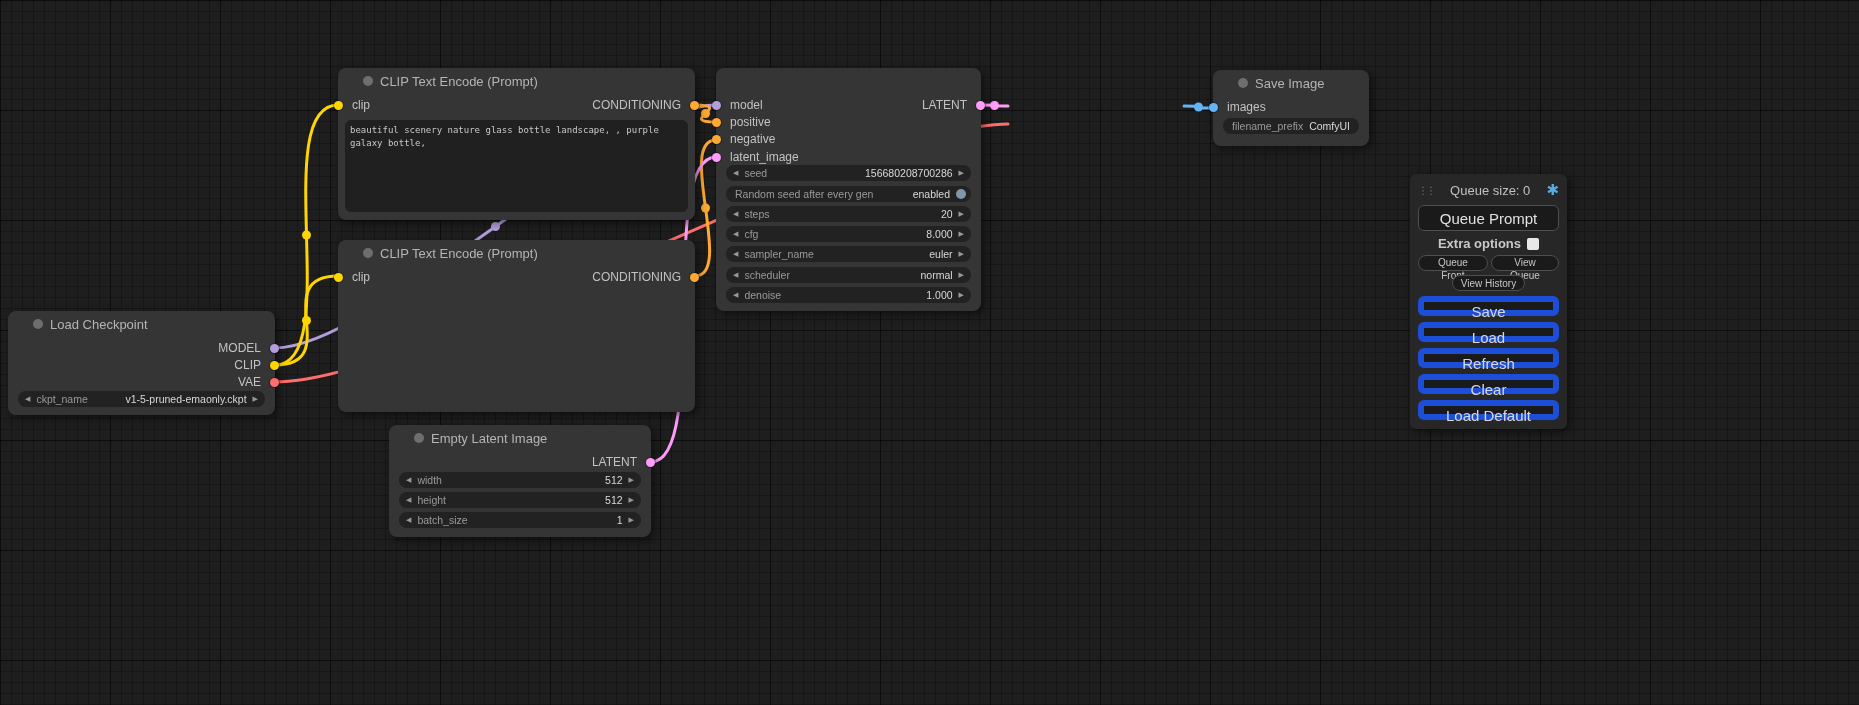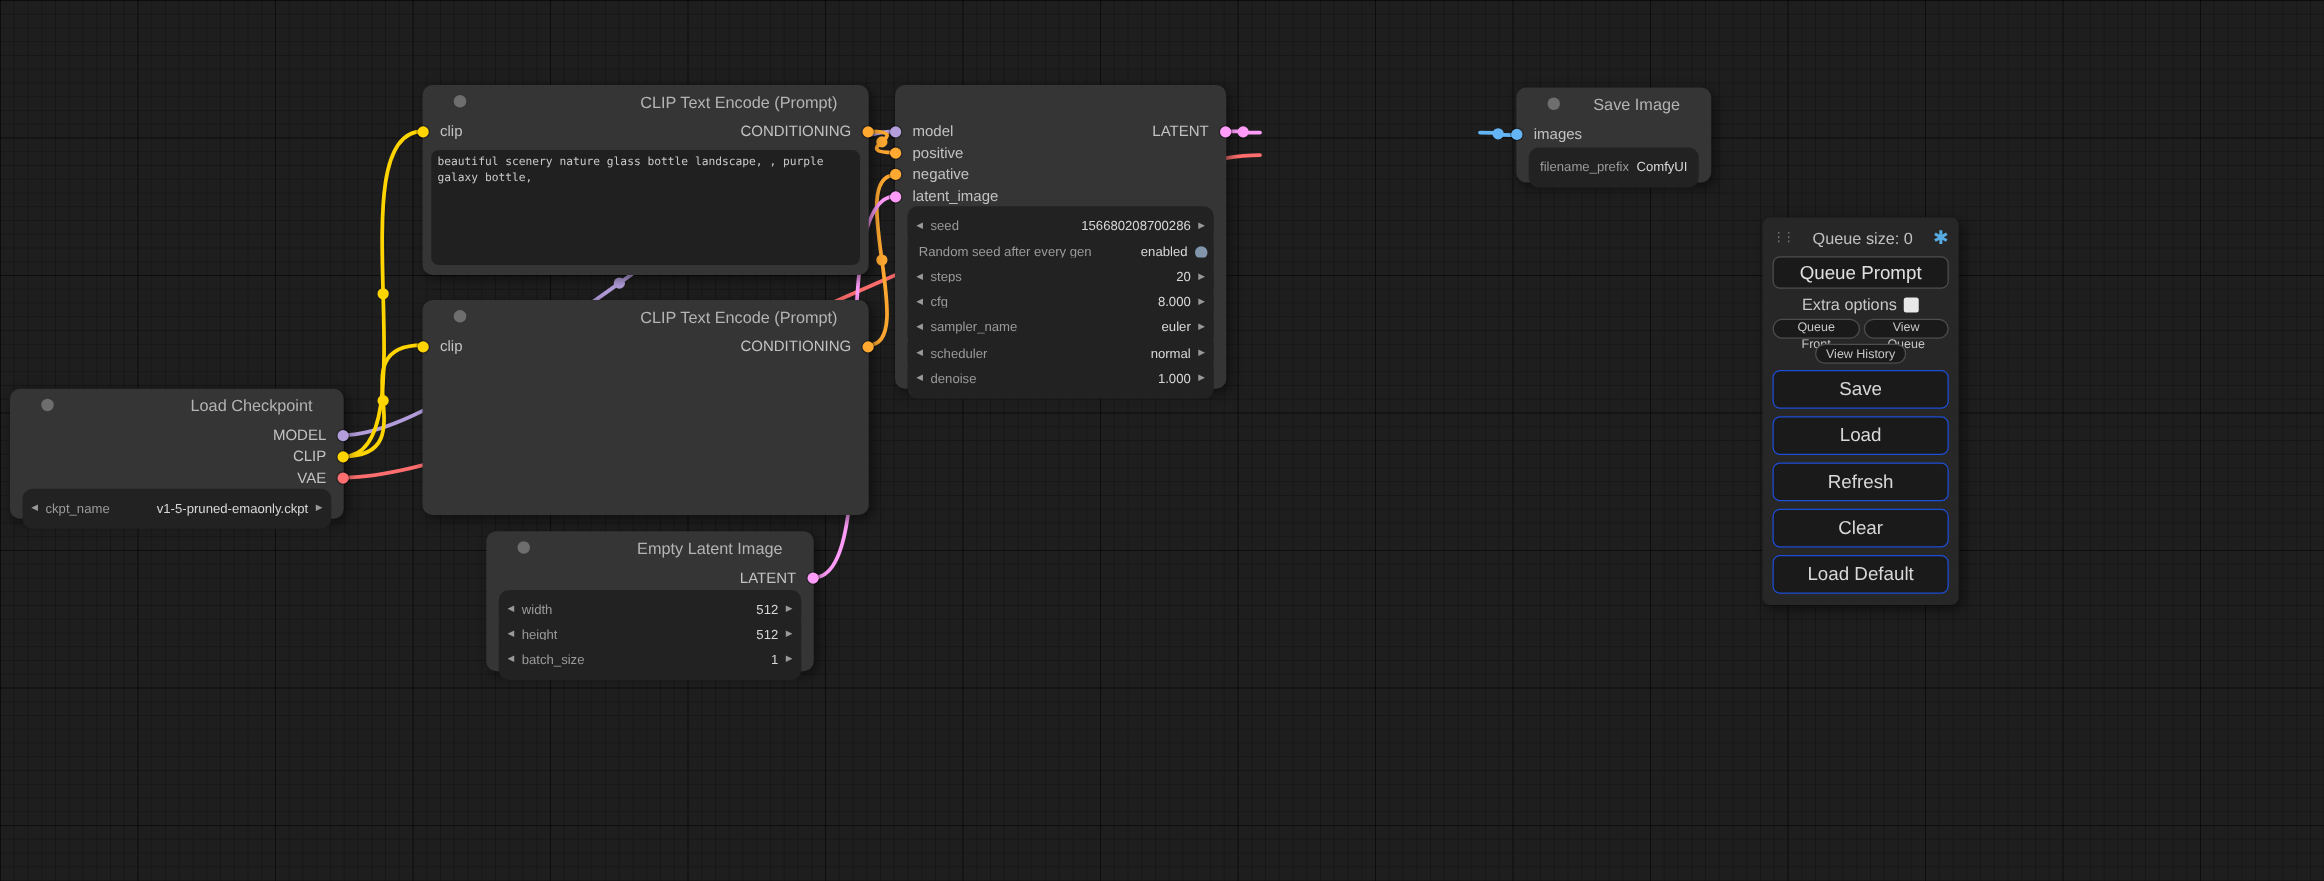--- a/index.html
+++ b/index.html
@@ -13,56 +13,56 @@
       linear-gradient(90deg, rgba(0,0,0,0.22) 1px, transparent 1px);
     background-size:110px 110px,110px 110px,11px 11px,11px 11px;
   }
   .wires{position:absolute;left:0;top:0;z-index:1;pointer-events:none;}
   .wires path{fill:none;stroke-width:3;stroke-linecap:round;}
   .node{
     position:absolute;z-index:2;background:#353535;border-radius:8px;
     box-shadow:3px 3px 9px rgba(0,0,0,0.5);
   }
   .node-title{height:26px;display:flex;align-items:center;gap:7px;padding:0 25px;
-    font-size:13px;color:#b4b4b4;white-space:nowrap;justify-content:space-between;}
+    font-size:13px;color:#b4b4b4;white-space:nowrap;}
   .tdot{width:10px;height:10px;border-radius:50%;background:#6e6e6e;flex:0 0 auto;}
   .slot{position:absolute;left:0;right:0;height:17px;line-height:17px;font-size:12px;color:#c2c2c2;}
   .slot .lbl-in{position:absolute;left:14px;}
   .slot .lbl-out{position:absolute;right:14px;}
   .slot .dot{position:absolute;width:9px;height:9px;border-radius:50%;top:4px;
     box-shadow:0 0 0 1px rgba(0,0,0,0.3);}
   .slot .dot.in{left:-4px;}
   .slot .dot.out{right:-4px;}
   .c-model{background:#B39DDB;} .c-clip{background:#FFD500;} .c-vae{background:#FF6E6E;}
   .c-cond{background:#FFA931;} .c-latent{background:#FF9CF9;} .c-image{background:#64B5F6;}
   .widget{position:absolute;left:10px;right:10px;height:16px;background:#222222;border-radius:8px;
-    display:flex;align-items:center;box-sizing:border-box;padding:16px 7px;font-size:10.5px;color:#9a9a9a;}
+    display:flex;align-items:center;box-sizing:border-box;padding:0 7px;font-size:10.5px;color:#9a9a9a;}
   .widget .arr{font-size:7px;color:#999;flex:0 0 auto;line-height:16px;cursor:pointer;}
   .widget .wlabel{margin-left:6px;color:#9a9a9a;white-space:nowrap;overflow:hidden;}
   .widget .wvalue{margin-left:auto;margin-right:6px;color:#d8d8d8;white-space:nowrap;}
   .widget.noarrow .wlabel{margin-left:2px;}
   .widget.noarrow .wvalue{margin-right:2px;}
   .toggle-dot{width:10px;height:10px;border-radius:50%;background:#8296ab;flex:0 0 auto;margin-left:4px;margin-right:-2px;}
   .node-text{position:absolute;left:7px;right:7px;top:52px;bottom:8px;background:#202020;border:none;
     border-radius:6px;resize:none;color:#c9c9c9;font-family:"DejaVu Sans Mono",monospace;
     font-size:9px;line-height:1.45;padding:4px 5px;box-sizing:border-box;outline:none;}
   
   .menu{position:absolute;z-index:3;background:#272727;border-radius:6px;
     box-shadow:3px 3px 9px rgba(0,0,0,0.5);padding:6px 8px;box-sizing:border-box;
     display:flex;flex-direction:column;}
   .menu-header{display:flex;align-items:center;justify-content:space-between;height:20px;
     color:#c0c0c0;font-size:13px;}
   .drag{color:#7a7a7a;font-size:10px;letter-spacing:-2px;cursor:grab;}
   .gear{color:#57ade3;font-size:15px;cursor:pointer;}
-  .btn{background:#1a1a1a;border:1px solid #1d4ed8;border-radius:6px;color:#d8d8d8;
-    font-family:"Liberation Sans",sans-serif;font-size:15px;height:31px;margin:3px 0;cursor:pointer;}
+  .btn{background:#1a1a1a;border:6px solid #1d4ed8;border-radius:6px;color:#d8d8d8;
+    font-family:"Liberation Sans",sans-serif;font-size:15px;height:20px;margin:3px 0;cursor:pointer;}
   .btn-primary{background:#1a1a1a;border:1px solid #4e4e4e;border-radius:6px;color:#e0e0e0;
     font-family:"Liberation Sans",sans-serif;font-size:15px;height:26px;margin:5px 0 3px;cursor:pointer;}
   .extra-row{display:flex;align-items:center;justify-content:center;gap:6px;
-    font-size:13px;color:#c8c8c8;margin:2px 0;}
+    font-size:13px;color:#c8c8c8;margin:2px 0;font-weight:bold;}
   .checkbox{width:12px;height:12px;background:#e8e8e8;border-radius:2px;cursor:pointer;}
   .small-row{display:flex;align-items:center;justify-content:center;gap:3px;margin:2px 0;}
   .btn-small{background:#1a1a1a;border:1px solid #4e4e4e;border-radius:9px;color:#c6c6c6;
     font-family:"Liberation Sans",sans-serif;font-size:10px;height:16px;line-height:13px;
     padding:0 8px;cursor:pointer;}
 </style>
 </head>
 <body>
 
 <div class="canvas">

